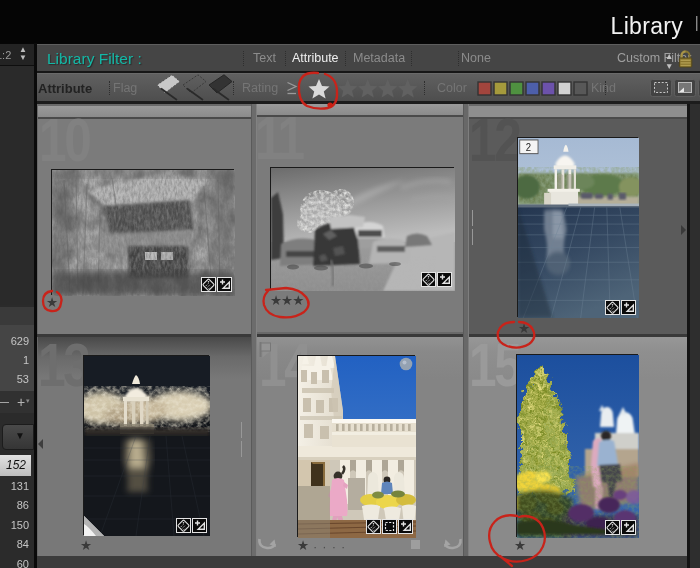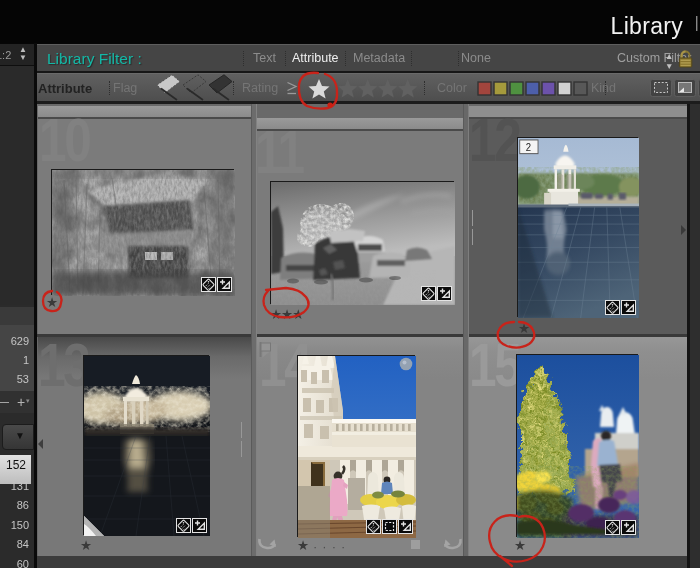--- a/index.html
+++ b/index.html
@@ -55,21 +55,21 @@
       <div class="lnum" style="top:48px;">53</div>
     </div>
     <div class="abs" style="left:0;top:347px;width:34px;height:22px;background:#313131;color:#b4b4b4;">
       <span style="position:absolute;left:-3px;top:4px;font-size:12px;">—</span>
       <span style="position:absolute;left:17px;top:3px;font-size:14px;">+</span>
       <span style="position:absolute;left:26px;top:6px;font-size:7px;color:#888;">▾</span>
     </div>
     <div class="abs" style="left:2px;top:380px;width:32px;height:26px;background:linear-gradient(#4a4a4a,#353535);border-radius:4px 0 0 4px;border:1px solid #1c1c1c;">
       <span style="position:absolute;left:12px;top:5px;font-size:10px;color:#111;">▼</span>
     </div>
-    <div class="abs" style="left:0;top:411px;width:31px;height:29px;background:linear-gradient(#e2e2e2,#bdbdbd);color:#111;font-size:12px;">
+    <div class="abs" style="left:0;top:411px;width:31px;height:21px;background:linear-gradient(#e2e2e2,#bdbdbd);color:#111;font-size:12px;font-style:italic;">
       <span style="position:absolute;right:5px;top:3px;">152</span>
     </div>
     <div class="lnum" style="top:436px;">131</div>
     <div class="lnum" style="top:455px;">86</div>
     <div class="lnum" style="top:475px;">150</div>
     <div class="lnum" style="top:494px;">84</div>
     <div class="lnum" style="top:514px;">60</div>
   </div>
   <div class="abs" style="left:34px;top:43px;width:3px;height:525px;background:#0a0a0a;"></div>
 
@@ -224,21 +224,21 @@
             </g>
         <rect x="16.5" y="0.5" width="14" height="14" fill="#0a0a0a" stroke="#e4e4e4"></rect>
         <path d="M19 5 h5 M21.5 2.5 v5" stroke="#e4e4e4" stroke-width="1.4"></path>
         <path d="M20.5 12 L29 12 L29 3.5 Z" fill="#e4e4e4"></path>
             <path d="M23.8 10.6 L27.6 10.6 L27.6 6.8 Z" fill="#0a0a0a"></path>
       </svg>
     </div>
       <div class="star" style="left:8px;top:191px;">★</div>
     </div>
 
-    <div class="cell" style="left:220px;top:14px;width:206px;height:228px;background:#7b7b7b;">
+    <div class="cell" style="left:220px;top:0;width:206px;height:228px;background:#7b7b7b;">
       <div class="topband"></div>
       <div class="bignum" style="left:-2px;top:3px;color:#818181;">11</div>
       <div class="photo" style="left:13px;top:63px;width:184px;height:123px;background:#999;" id="ph11">
       <svg width="184" height="123" viewBox="0 0 184 123">
         <defs>
           <linearGradient id="sky11" x1="0.1" y1="0" x2="0.4" y2="1">
             <stop offset="0" stop-color="#6e6e6e"></stop>
                 <stop offset="0.55" stop-color="#9a9a9a"></stop>
                 <stop offset="1" stop-color="#bcbcbc"></stop>
           </linearGradient>

